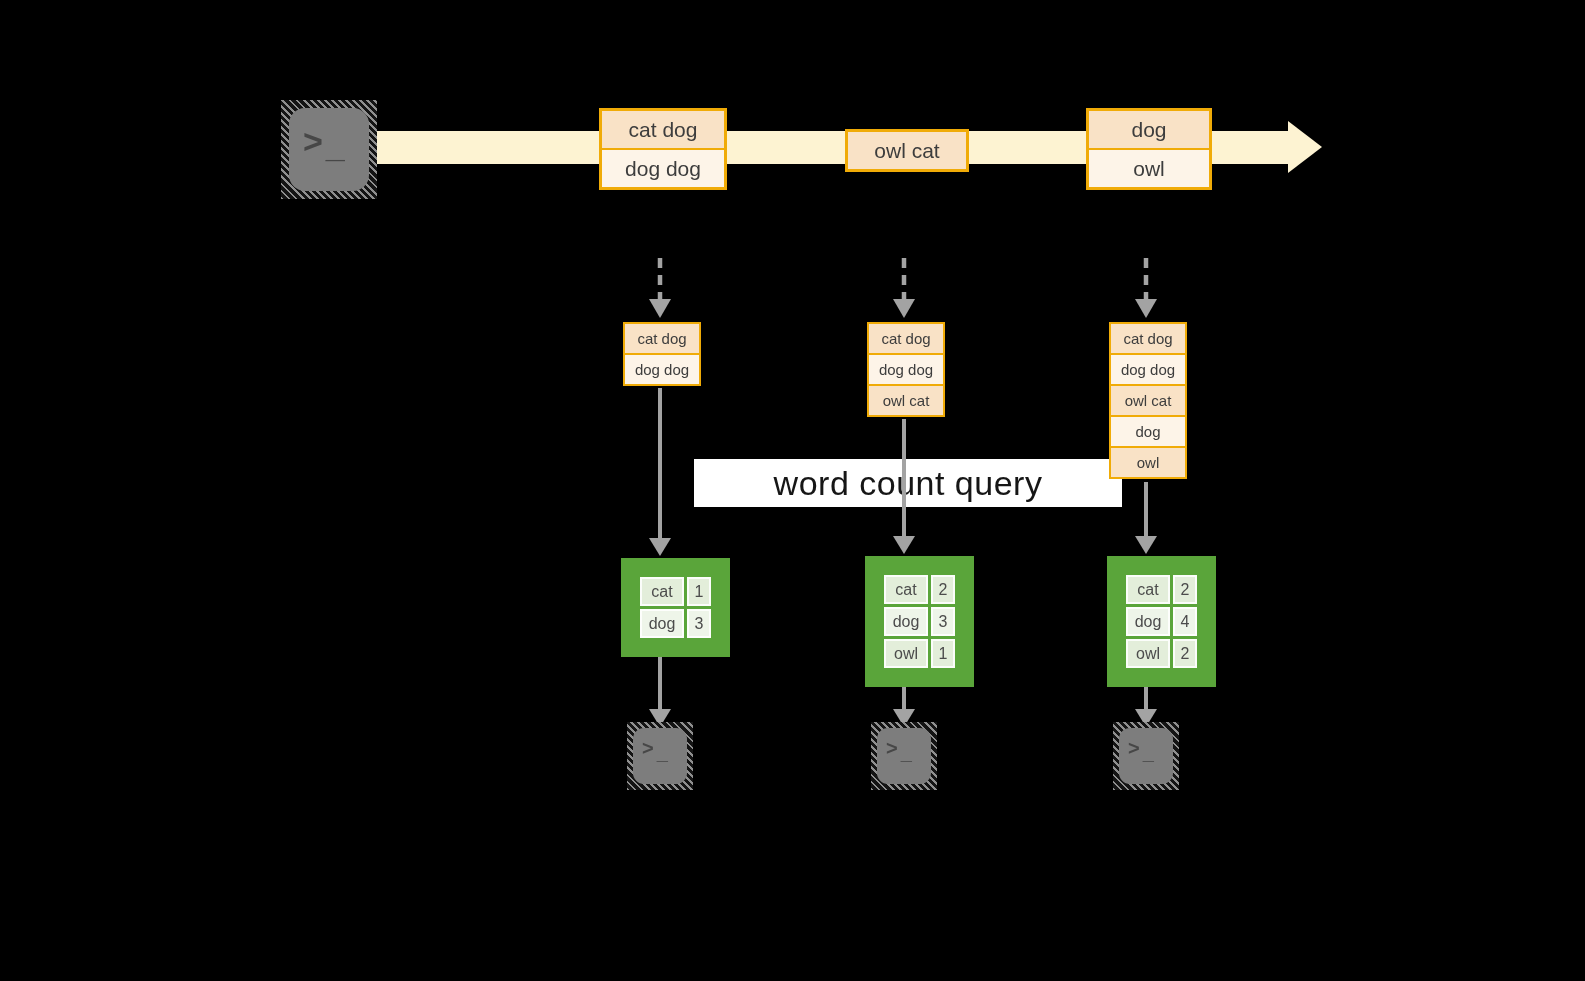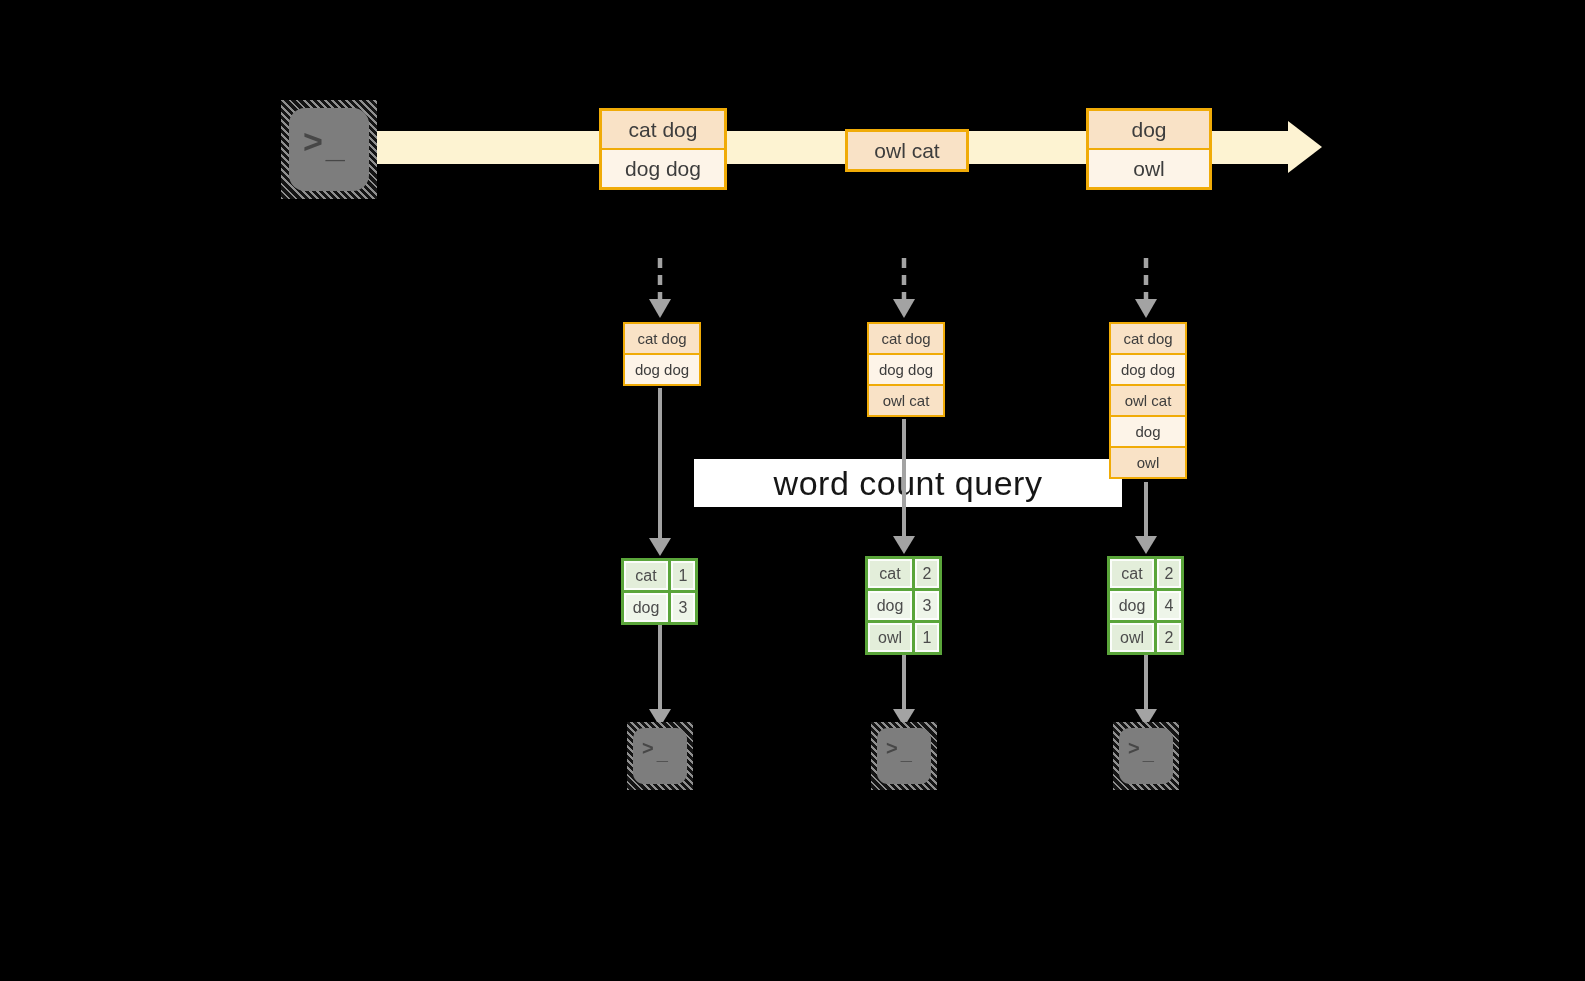--- a/index.html
+++ b/index.html
@@ -34,21 +34,21 @@
   .state-row + .state-row{border-top:2px solid #f0ab07;}
   .state-row:nth-child(odd){background:#f9e2c6;}
   .state-row:nth-child(even){background:#fdf4e8;}
   
   .banner{position:absolute;left:694px;top:459px;width:428px;height:48px;background:#ffffff;z-index:1;
     display:flex;align-items:center;justify-content:center;}
   .banner span{font-size:34px;font-weight:300;color:#161616;letter-spacing:.5px;}
   
   #arrows{position:absolute;left:0;top:0;z-index:2;pointer-events:none;}
   
-  .count-table{position:absolute;z-index:3;background:#5aa53a;padding:3px;
+  .count-table{position:absolute;z-index:3;background:#5aa53a;padding:19px;
     display:grid;grid-template-columns:44px 24px;gap:3px;}
   .count-cell{height:29px;display:flex;align-items:center;justify-content:center;
     font-size:16px;color:#4c4c4c;background:#eef5e9;
     box-shadow:inset 0 0 0 2px rgba(255,255,255,.85);}
   .count-table .count-cell:nth-child(4n+1),
   .count-table .count-cell:nth-child(4n+2){background:#e3eeda;}
 </style>
 </head>
 <body>
 

